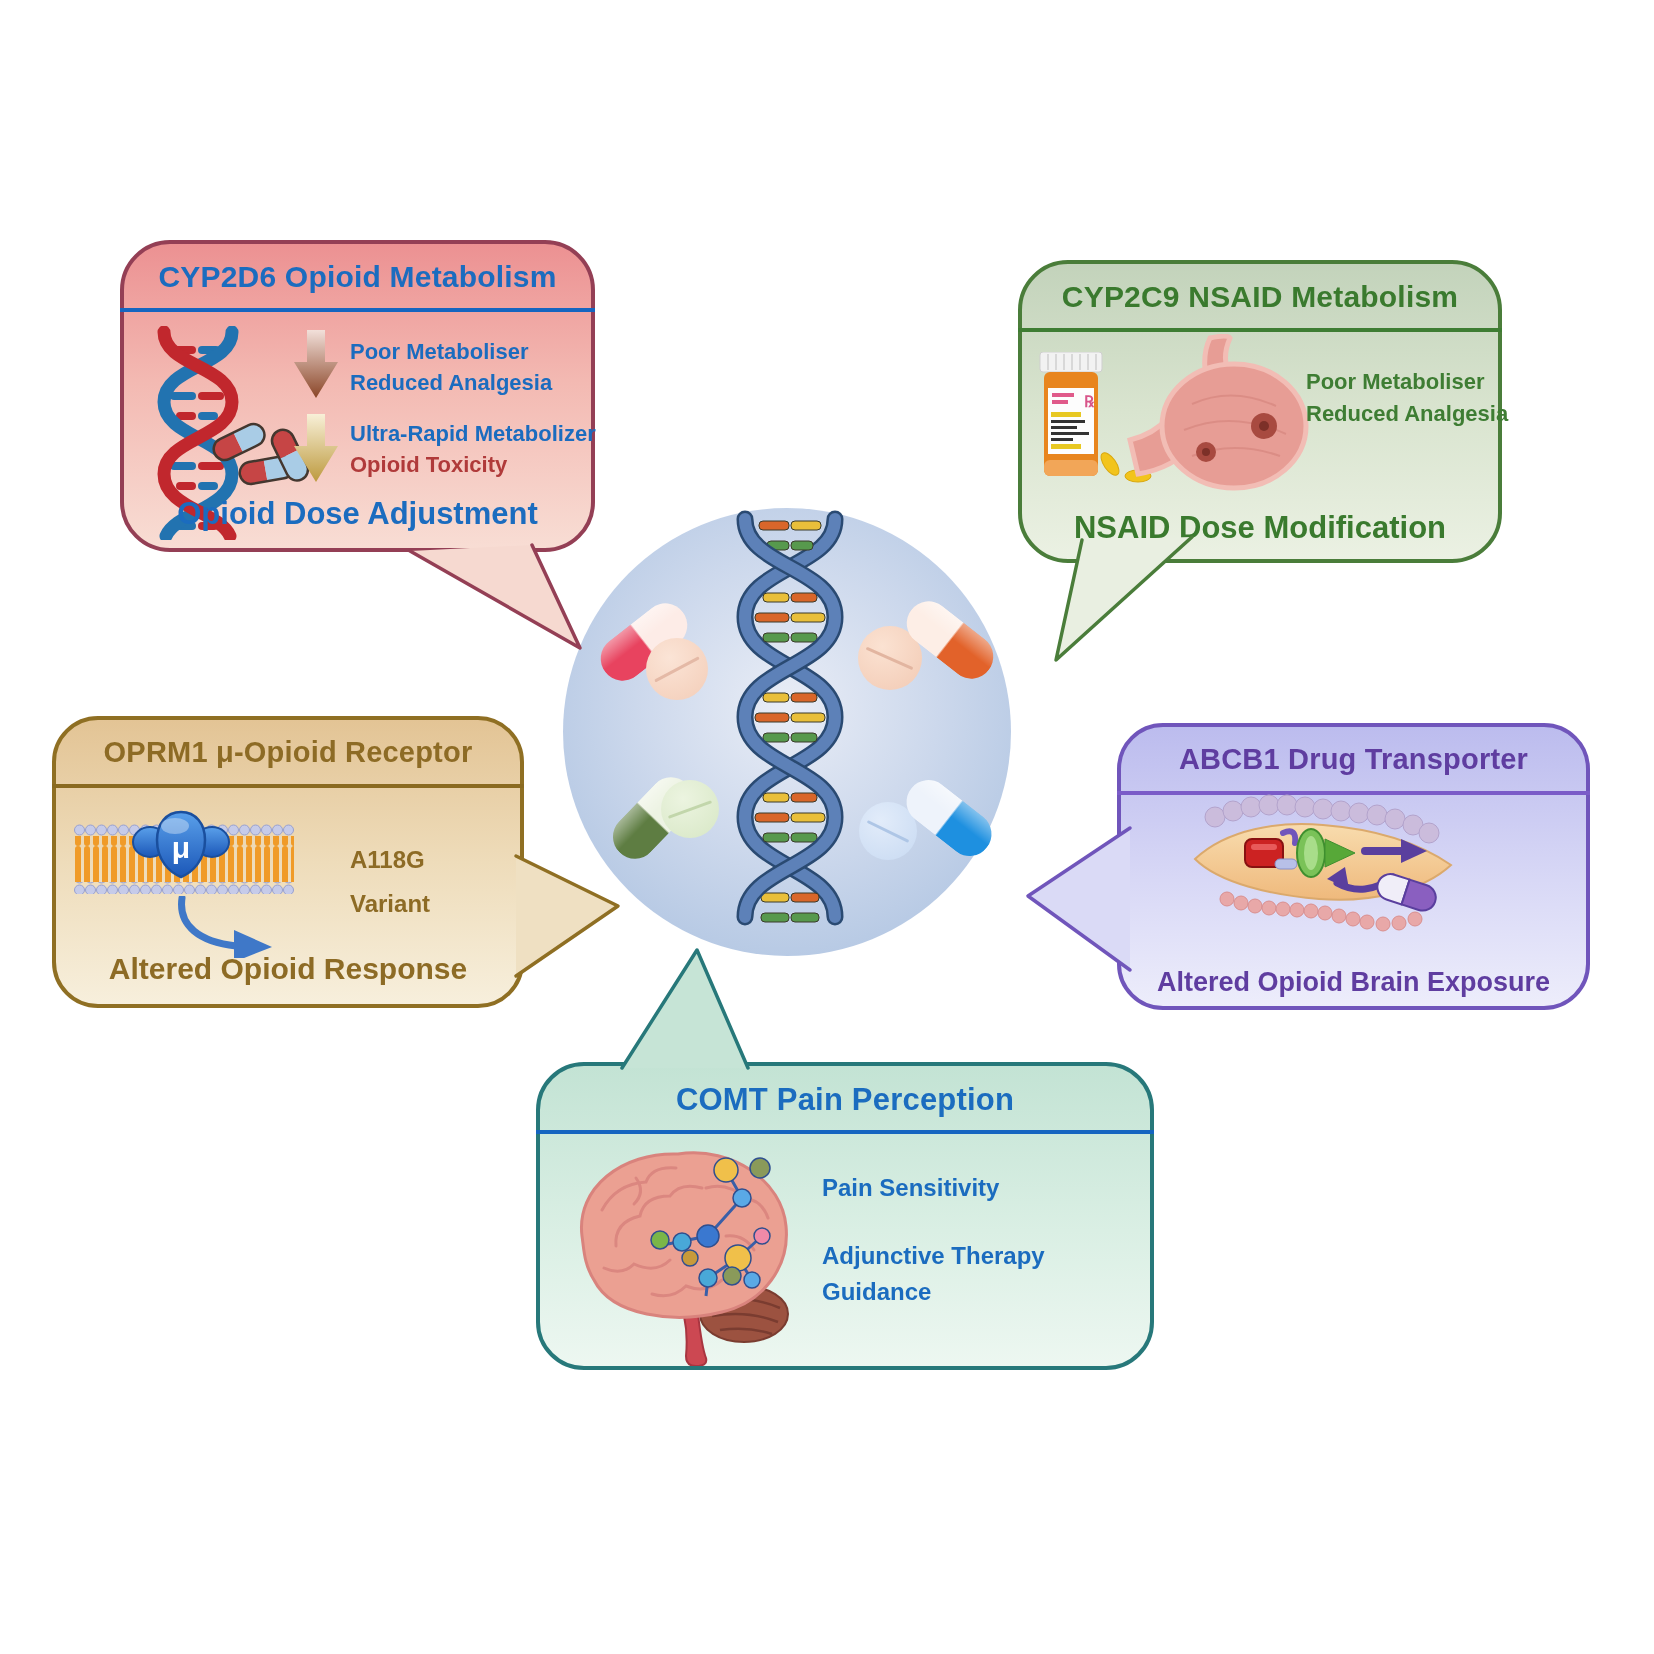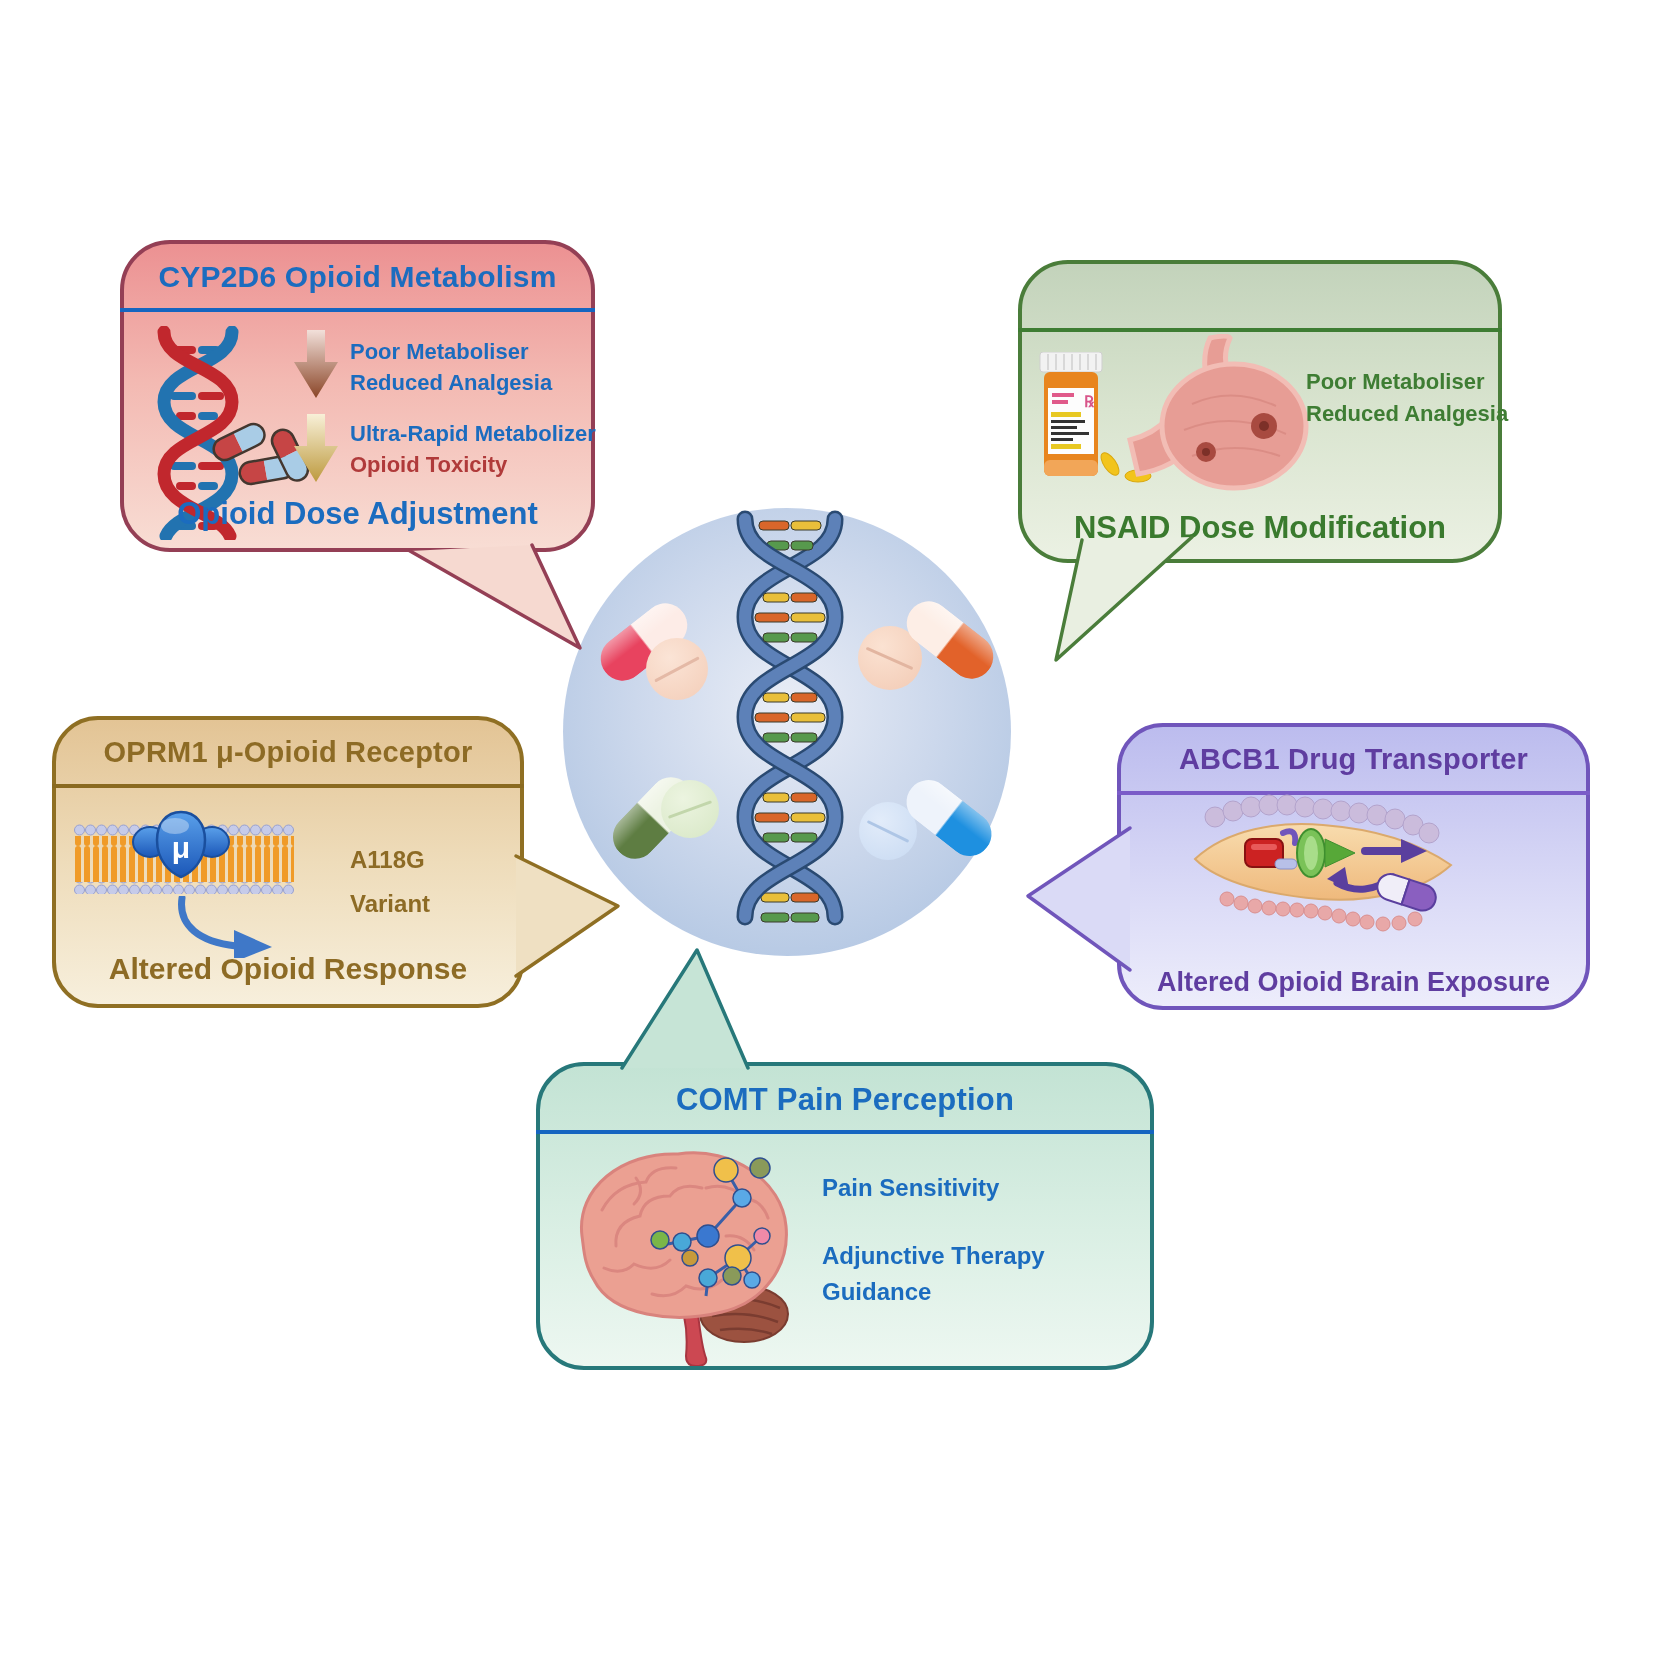--- a/index.html
+++ b/index.html
@@ -166,20 +166,21 @@
     </svg>
     <div class="body-text" style="left:226px;top:174px;font-size:22px;line-height:31px;">
       <span style="color:#1b6cbf;">Ultra-Rapid Metabolizer</span><br>
       <span style="color:#b03a3a;">Opioid Toxicity</span>
     </div>
 
     <div class="footer-text" style="top:252px;font-size:31px;color:#1b6cbf;">Opioid Dose Adjustment</div>
   </div>
 
   <div class="bubble b-cyp2c9">
+    <div class="bubble-title" style="font-size:30px;color:#3a7a2e;">CYP2C9 NSAID Metabolism</div>
     <div class="title-rule" style="top:64px;background:#3e7d33;"></div>
 
     <svg class="abs" style="left:16px;top:88px;" width="66" height="128" viewBox="0 0 66 128">
       <rect x="2" y="0" width="62" height="20" rx="3" fill="#f2f2f2" stroke="#cfcfcf"></rect>
       <g stroke="#d8d8d8" stroke-width="2">
         <line x1="10" y1="2" x2="10" y2="18"></line>
           <line x1="18" y1="2" x2="18" y2="18"></line>
           <line x1="26" y1="2" x2="26" y2="18"></line>
         <line x1="34" y1="2" x2="34" y2="18"></line>
           <line x1="42" y1="2" x2="42" y2="18"></line>

